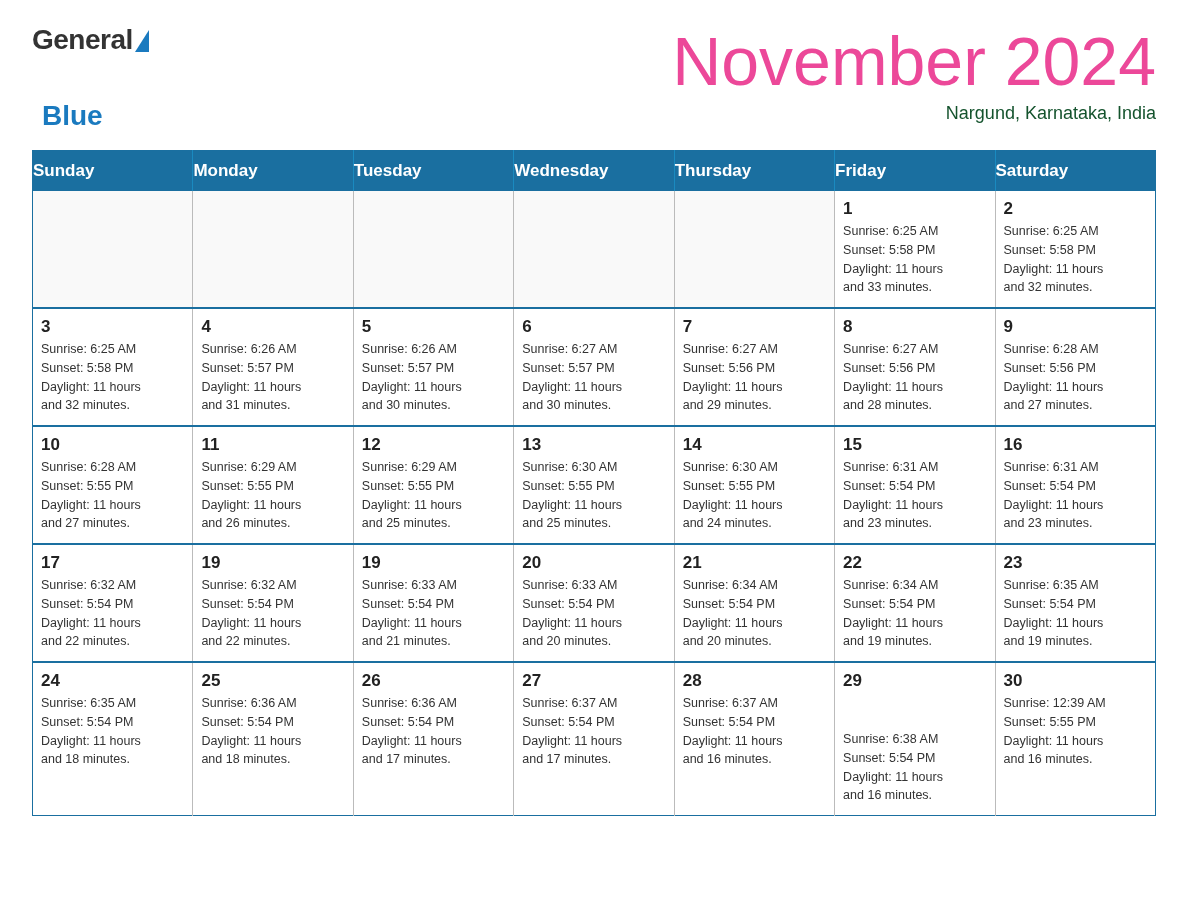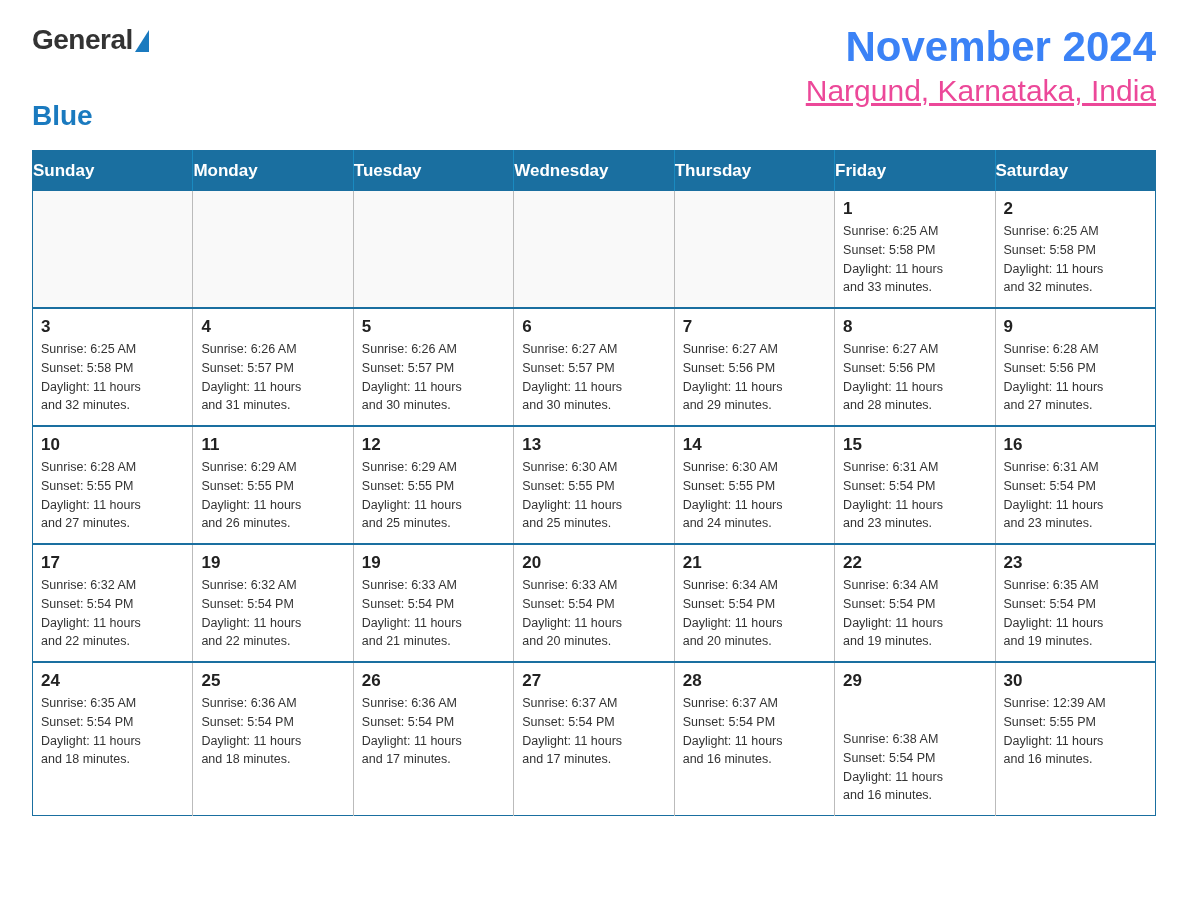--- a/index.html
+++ b/index.html
@@ -38,36 +38,35 @@
       height: 0;
       border-left: 14px solid transparent;
       border-bottom: 22px solid #1a7abf;
       margin-left: 2px;
       margin-top: 2px;
     }
     .logo-text-blue {
       font-size: 28px;
       font-weight: bold;
       color: #1a7abf;
-      margin-left: 0;
+      margin-left: 10px;
     }
     .title-block {
       text-align: right;
     }
     .calendar-title {
-      font-size: 42px;
-      font-weight: bold;
-      color: #3b82f6;
+      font-size: 68px;
+      font-weight: normal;
+      color: #ec4899;
       line-height: 1.1;
     }
     .calendar-subtitle {
-      font-size: 30px;
-      color: #ec4899;
+      font-size: 18px;
+      color: #14532d;
       margin-top: 4px;
-      text-decoration: underline;
     }
     table {
       width: 100%;
       border-collapse: collapse;
       border: 1.5px solid #1a6fa0;
     }
     thead tr th {
       background: #1a6fa0;
       color: #fff;
       font-size: 17px;

